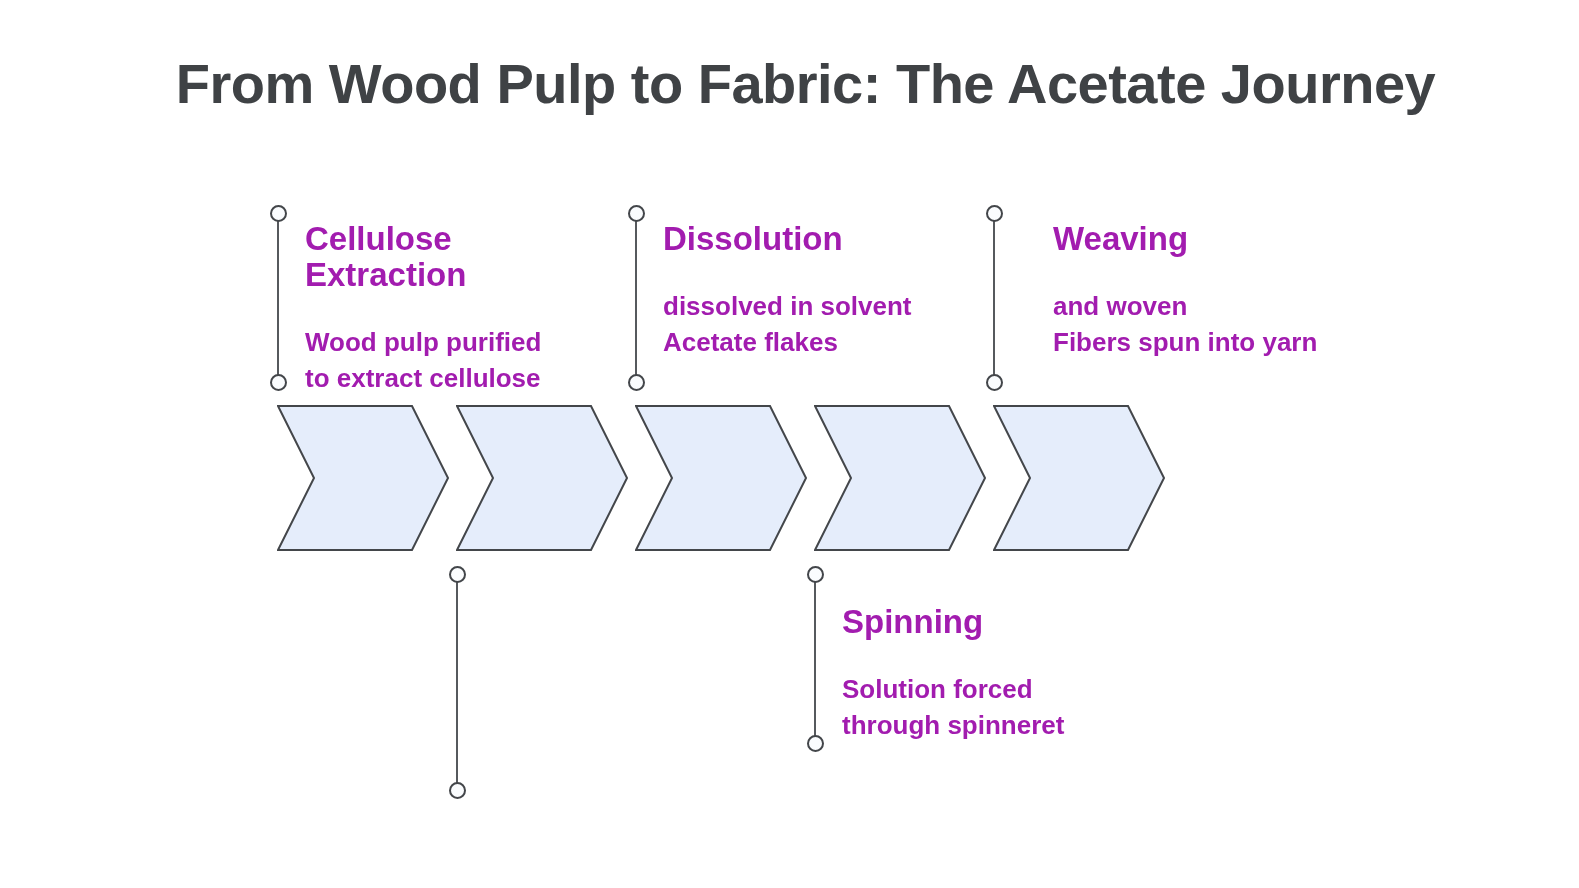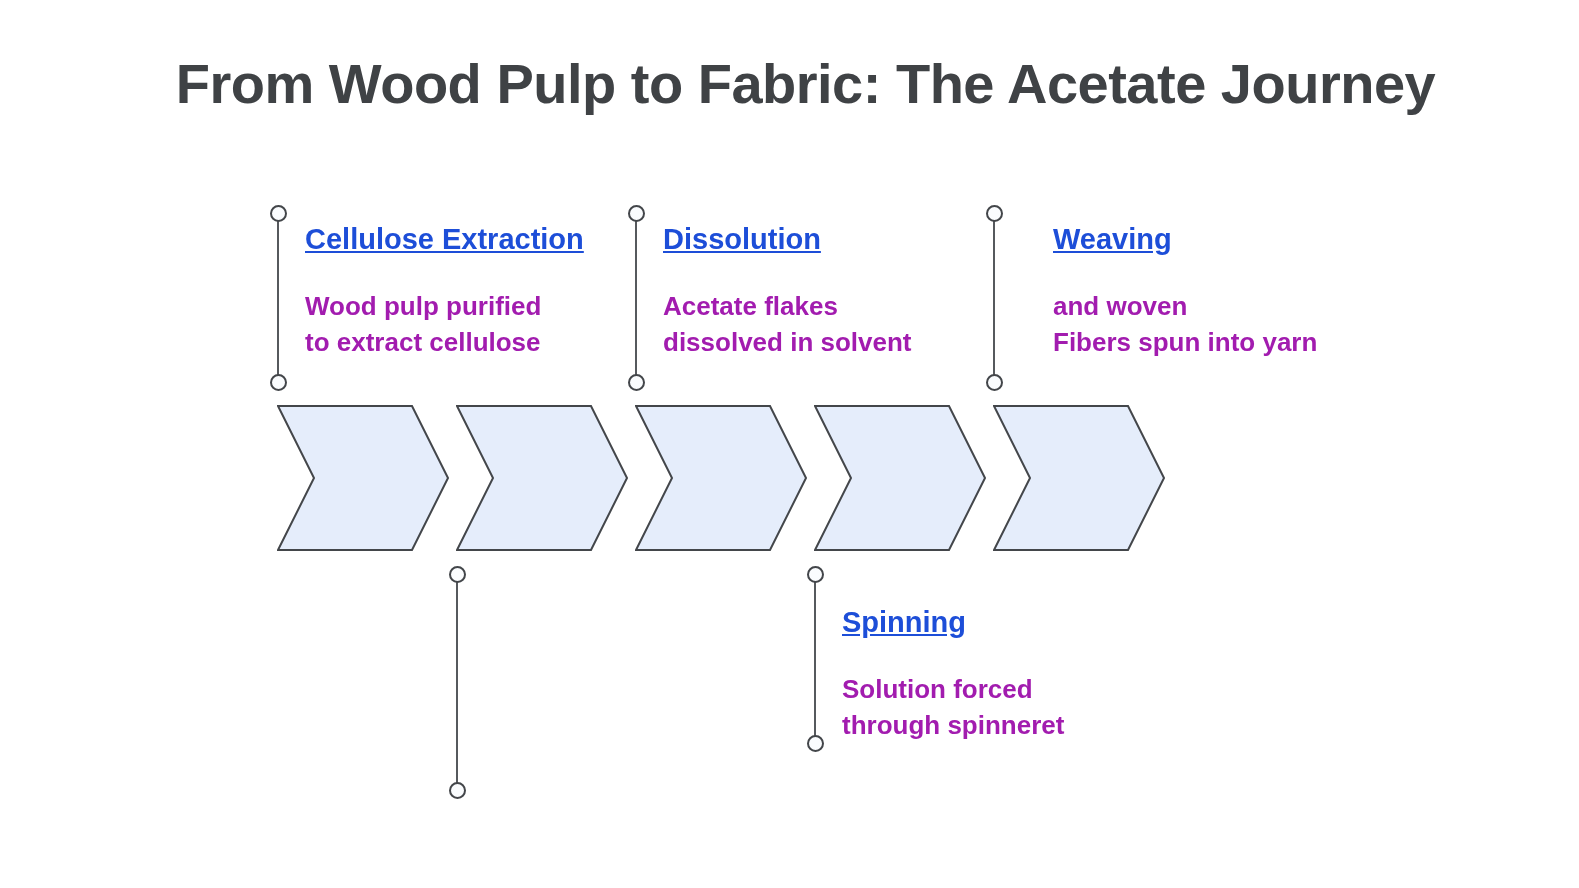--- a/index.html
+++ b/index.html
@@ -25,26 +25,25 @@
     line-height: 52px;
     font-weight: bold;
     color: #3f4245;
     letter-spacing: -0.5px;
     padding-left: 16px;
   }
   .step-text {
     position: absolute;
   }
   .step-label {
-    font-size: 29px;
+    font-size: 33px;
     line-height: 36px;
     font-weight: bold;
-    color: #1d4ed8;
+    color: #a21caf;
     margin: 0 0 31px 0;
-    text-decoration: underline;
   }
   .step-desc {
     font-size: 26px;
     line-height: 36px;
     font-weight: bold;
     color: #a21caf;
     margin: 0;
   }
   .desc-line { display: block; }
   .connector {
@@ -98,22 +97,22 @@
   </div>
 
   <div class="connector" style="left:628px; top:205px; height:186px;">
     <div class="line"></div>
     <div class="dot top"></div>
     <div class="dot bottom"></div>
   </div>
   <div class="step-text" style="left:663px; top:221px; width:300px;">
     <div class="step-label">Dissolution</div>
     <div class="step-desc">
+      <span class="desc-line">dissolved in solvent</span>
       <span class="desc-line">Acetate flakes</span>
-      <span class="desc-line">dissolved in solvent</span>
     </div>
   </div>
 
   <div class="connector" style="left:986px; top:205px; height:186px;">
     <div class="line"></div>
     <div class="dot top"></div>
     <div class="dot bottom"></div>
   </div>
   <div class="step-text" style="left:1021px; top:221px; width:330px;margin-left:32px;">
     <div class="step-label">Weaving</div>

